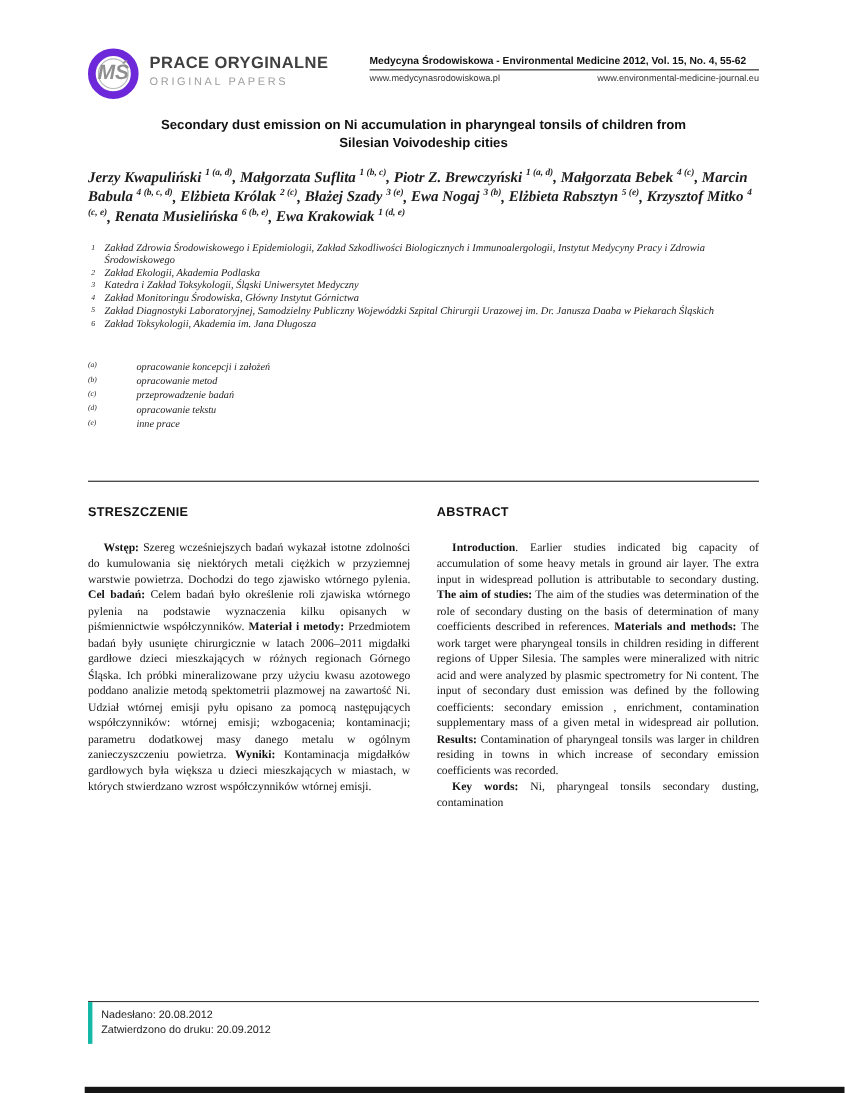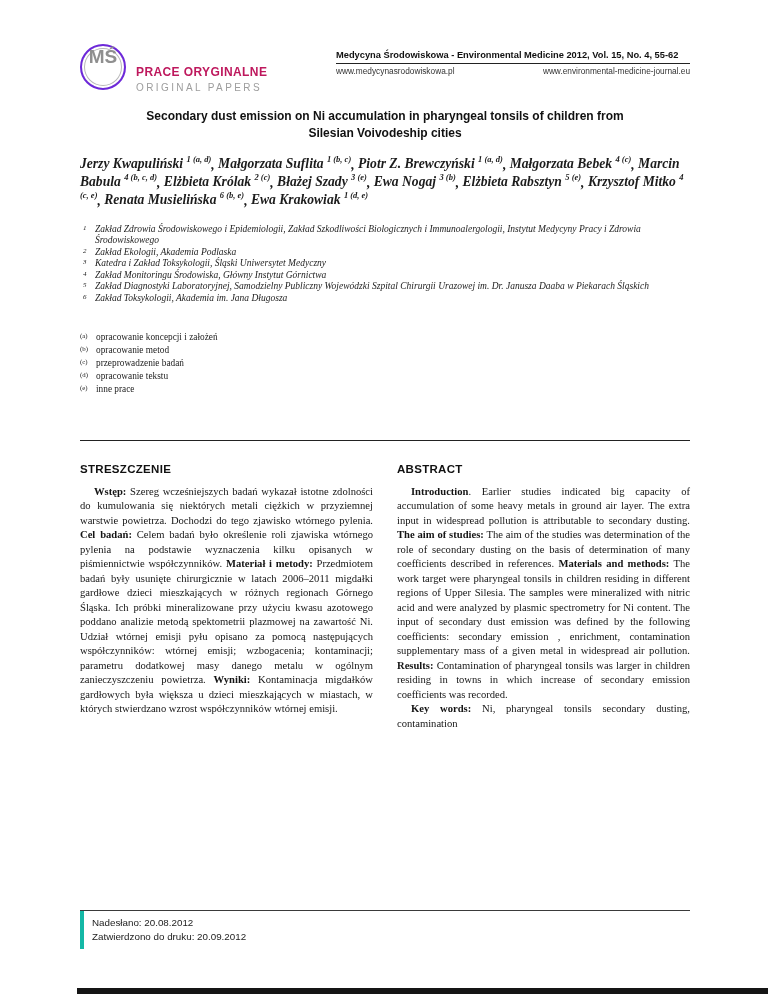--- a/index.html
+++ b/index.html
@@ -3,26 +3,26 @@
 <meta charset="utf-8">
 <style>
   * { margin:0; padding:0; box-sizing:border-box; }
   html,body { background:#ffffff; }
   body { width:768px; font-family:"Liberation Serif", serif; color:#1c1c1c; }
   .page { position:relative; width:768px; height:994px; background:#ffffff; overflow:hidden; }
   .content { padding:44px 78px 0 80px; }
 
   
   .header { display:flex; align-items:flex-start; }
-  .logo-wrap { width:46px; height:46px; flex:0 0 46px; border-radius:50%; border:2px solid #6d28d9;
+  .logo-wrap { width:46px; height:46px; flex:0 0 46px; border-radius:50%; border:7px solid #6d28d9;
     box-shadow: inset 0 0 0 2px #ffffff, inset 0 0 0 3px #b8b8b8;
-    display:flex; justify-content:center; }
+    display:flex; align-items:center; justify-content:center;font-style:italic; }
   .logo-m { font-family:"Liberation Sans", sans-serif; font-weight:bold; font-size:19px; color:#8f8f8f; }
   .series { margin-left:10px; padding-top:5px; }
-  .series-pl { font-family:"Liberation Sans", sans-serif; font-weight:bold; font-size:12px; color:#be185d; letter-spacing:.4px;margin-top:16px; }
+  .series-pl { font-family:"Liberation Sans", sans-serif; font-weight:bold; font-size:15px; color:#404040; letter-spacing:.4px; }
   .series-en { font-family:"Liberation Sans", sans-serif; font-size:10px; color:#9d9d9d; letter-spacing:2.4px; margin-top:3px; }
   .header-right { margin-left:auto; width:354px; padding-top:6px; }
   .journal-line { font-family:"Liberation Sans", sans-serif; font-weight:bold; font-size:9.3px; color:#111; white-space:nowrap; }
   .header-rule { border-top:1px solid #222; margin-top:3px; }
   .urls { display:flex; justify-content:space-between; font-family:"Liberation Sans", sans-serif; font-size:8.3px; color:#333; margin-top:2px;gap:26px; }
 
   
   .title-pl { margin:24px auto 0; max-width:580px; text-align:center; font-family:"Liberation Sans", sans-serif;
     font-weight:bold; font-size:15.5px; line-height:1.38; color:#111; }
   .title-en { margin:15px auto 0; max-width:520px; text-align:center; font-family:"Liberation Sans", sans-serif;
@@ -33,29 +33,29 @@
   .authors sup { font-size:8.5px; font-weight:bold; }
 
   
   .affils { margin-top:15px; }
   .aff-row { display:flex; font-style:italic; font-size:9.5px; line-height:1.22; }
   .aff-num { flex:0 0 12px; margin-left:3px; font-size:7px; position:relative; top:0px; }
   .aff-text { flex:1; }
 
   
   .notes { margin-top:26px; }
-  .note-row { display:flex; font-size:9.3px; line-height:1.4; }
+  .note-row { display:flex; font-style:italic; font-size:9.3px; line-height:1.4;gap:28px; }
   .note-label { flex:0 0 16px; font-size:6.8px; position:relative; top:0px; }
 
   .divider { border-top:1px solid #222; margin-top:44px; }
 
   
   .cols { display:flex; gap:24px; margin-top:22px; }
   .col { flex:1; min-width:0; }
-  .col-heading { font-family:"Liberation Sans", sans-serif; font-weight:bold; font-size:11.5px; letter-spacing:.3px; color:#111; margin-bottom:10px; }
+  .col-heading { font-family:"Liberation Sans", sans-serif; font-weight:bold; font-size:11.5px; letter-spacing:.3px; color:#111; margin-bottom:20px; }
   .abs-p { font-size:10.6px; line-height:1.37; text-align:justify; text-indent:14px; color:#141414; }
   .abs-p b { font-weight:bold; }
 
   
   .footer { position:absolute; left:80px; right:78px; top:910px; border-top:1px solid #3a3a3a; }
   .footer-inner { border-left:4px solid #14b8a6; padding:5px 0 5px 8px; font-family:"Liberation Sans", sans-serif;
     font-size:9.8px; color:#222; line-height:1.45; }
   .bottom-bar { position:absolute; left:77px; right:0; bottom:0; height:6px; background:#151515; }
 </style>
 </head>

